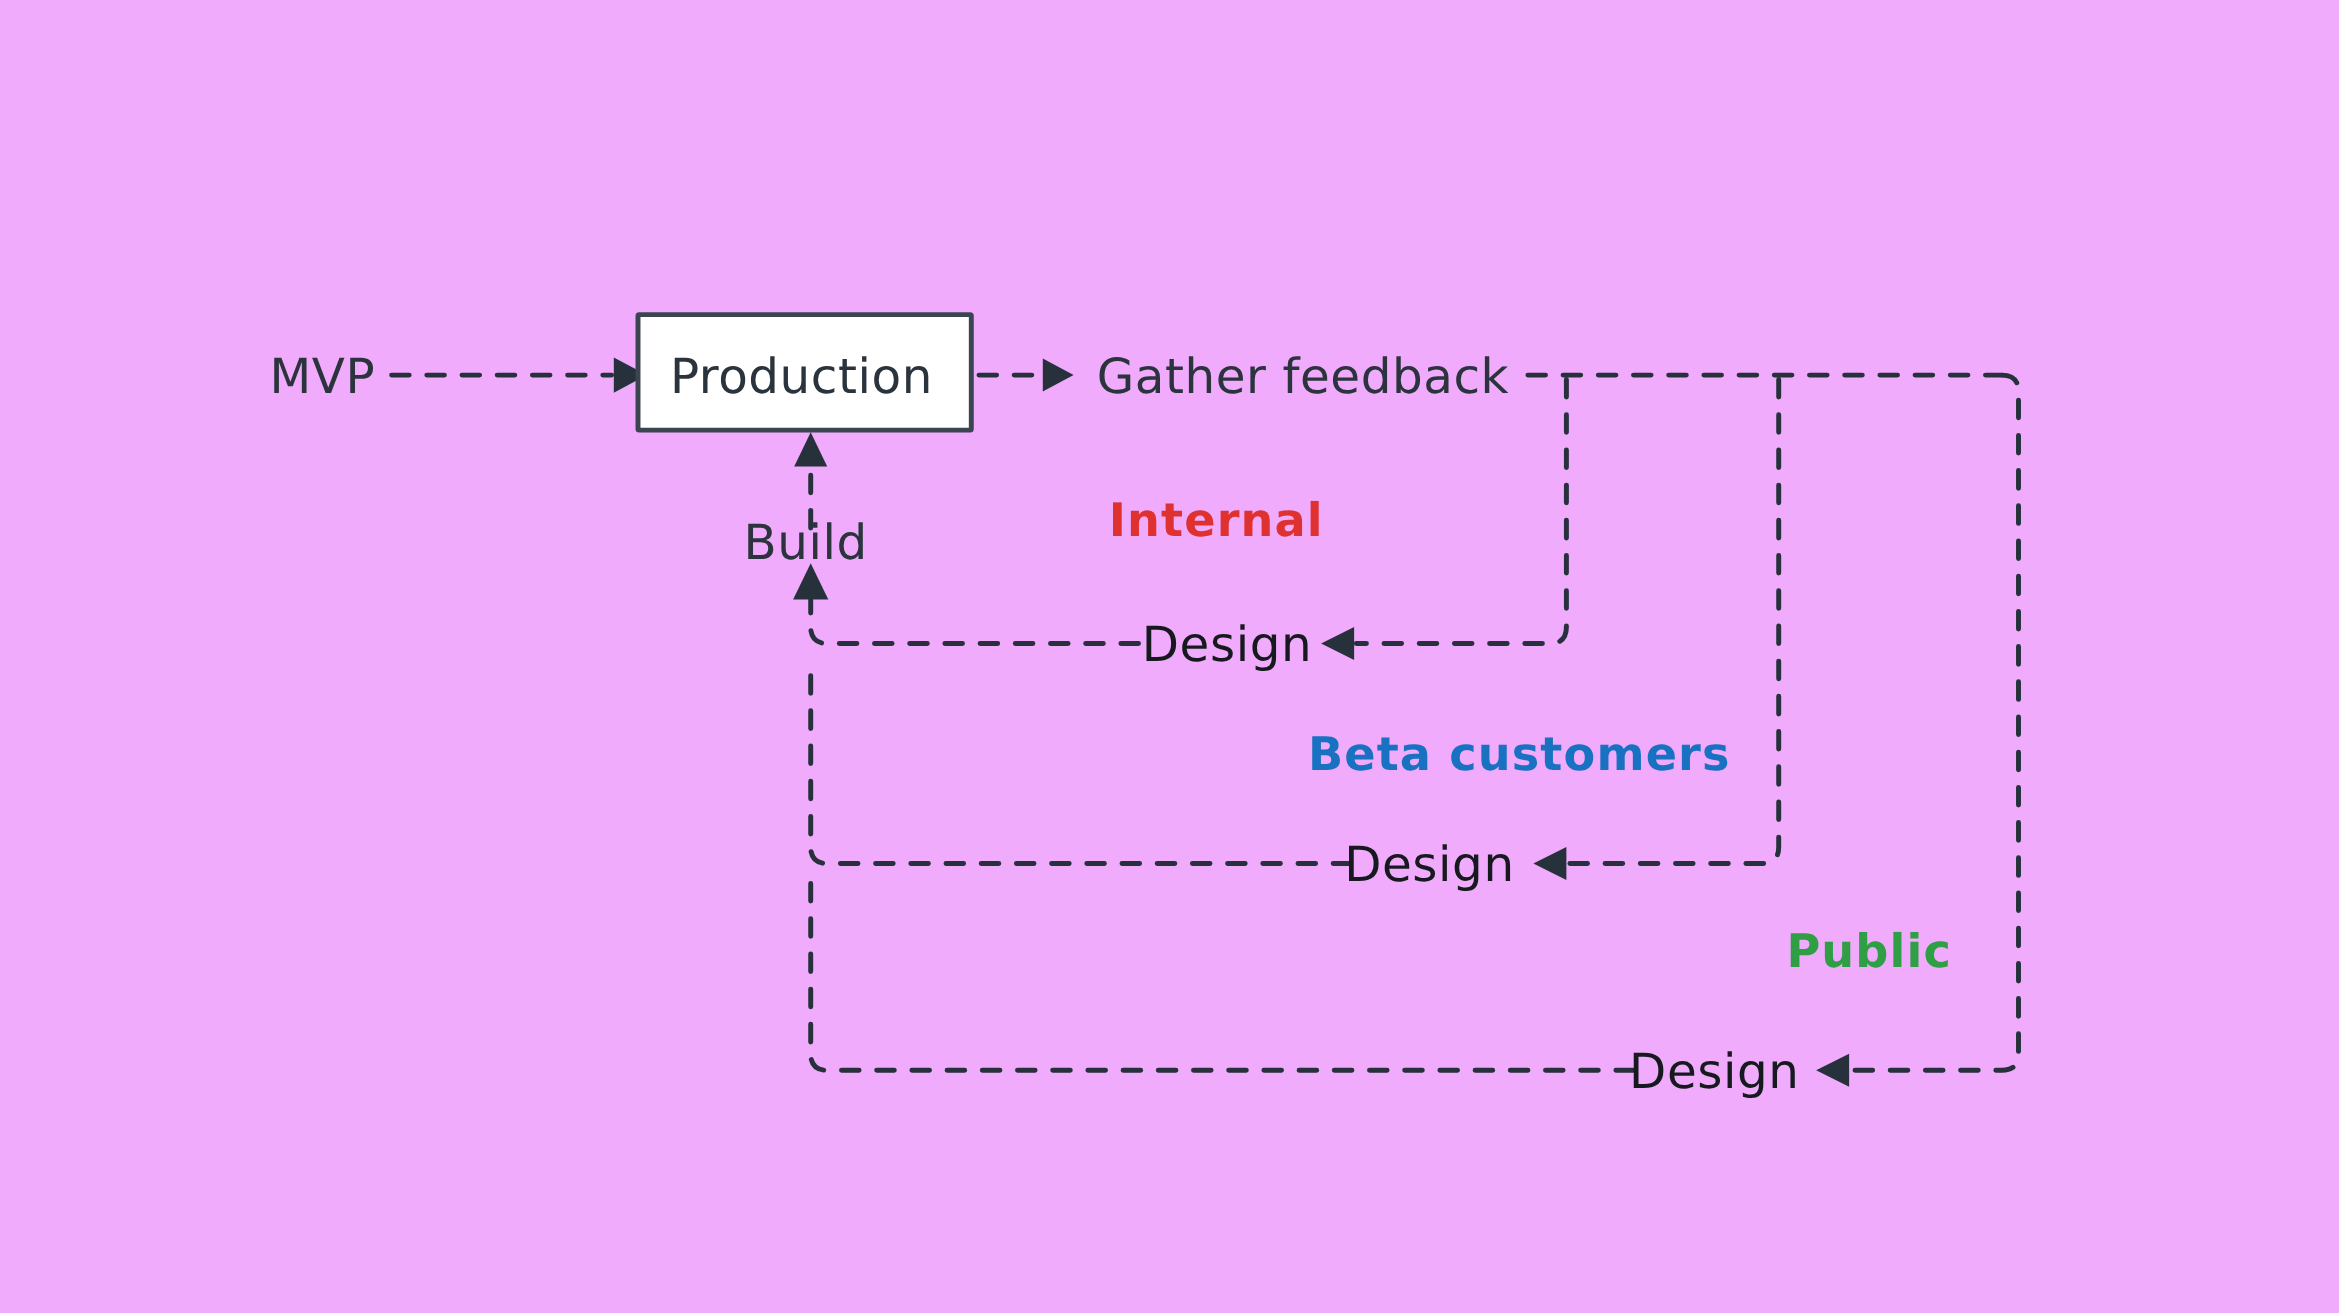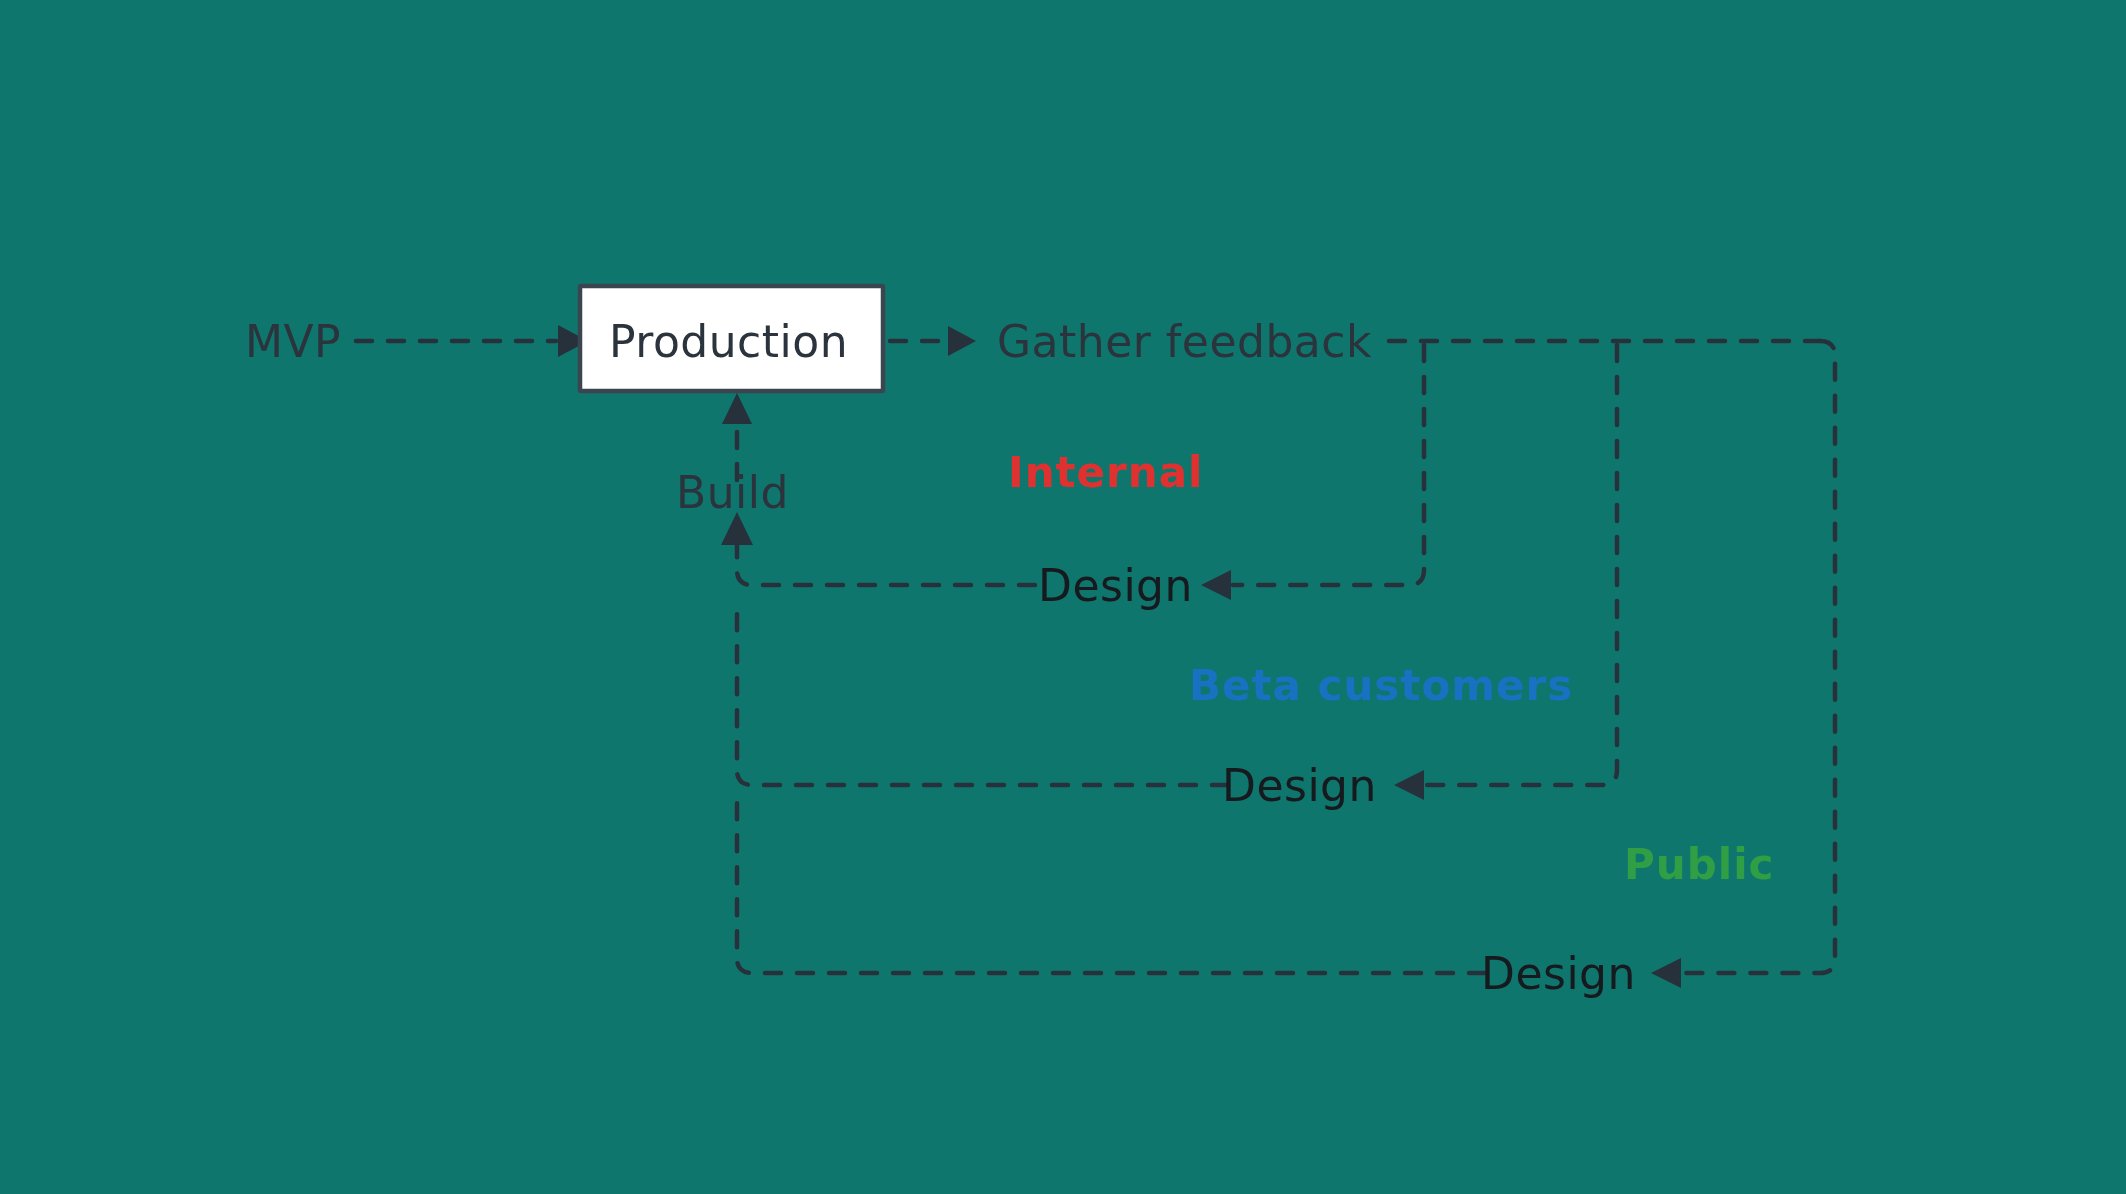--- a/index.html
+++ b/index.html
@@ -11,21 +11,21 @@
   body {
     width: 2126px;
     height: 1194px;
     overflow: hidden;
     font-family: "DejaVu Sans", sans-serif;
   }
   #diagram-root {
     position: relative;
     width: 2126px;
     height: 1194px;
-    background: #0f766e;
+    background: #f0abfc;
   }
   svg#flow-svg {
     position: absolute;
     left: 0;
     top: 0;
     width: 2126px;
     height: 1194px;
     display: block;
   }
   .edge {

